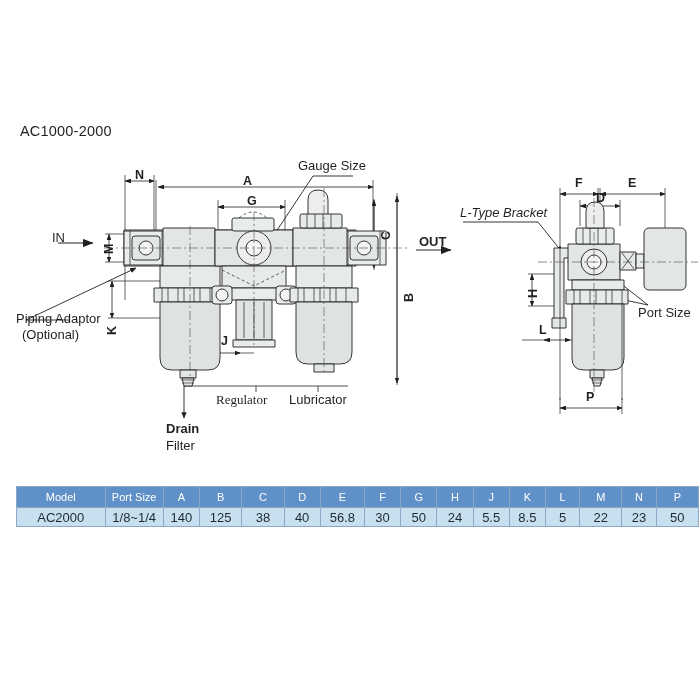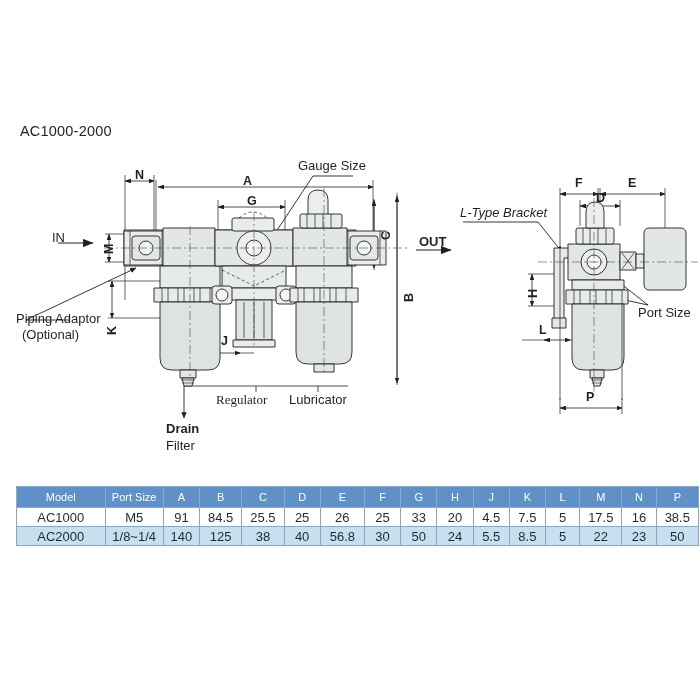--- a/index.html
+++ b/index.html
@@ -377,38 +377,20 @@
           <th>H</th>
           <th>J</th>
           <th>K</th>
           <th>L</th>
           <th>M</th>
           <th>N</th>
           <th>P</th>
         </tr>
     </thead>
     <tbody>
-        <tr class="r-odd">
-          <td>AC1000</td>
-          <td>M5</td>
-          <td>91</td>
-          <td>84.5</td>
-          <td>25.5</td>
-          <td>25</td>
-          <td>26</td>
-          <td>25</td>
-          <td>33</td>
-          <td>20</td>
-          <td>4.5</td>
-          <td>7.5</td>
-          <td>5</td>
-          <td>17.5</td>
-          <td>16</td>
-          <td>38.5</td>
-        </tr>
         <tr class="r-even">
           <td>AC2000</td>
           <td>1/8~1/4</td>
           <td>140</td>
           <td>125</td>
           <td>38</td>
           <td>40</td>
           <td>56.8</td>
           <td>30</td>
           <td>50</td>

